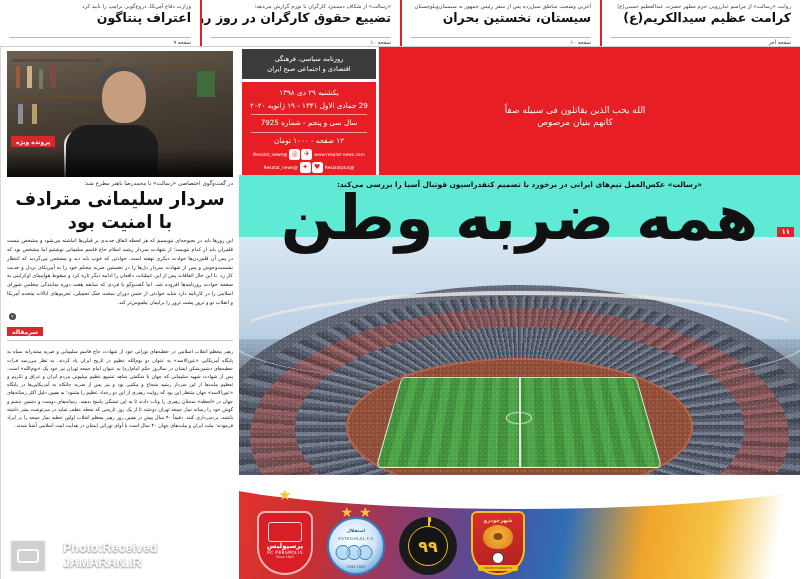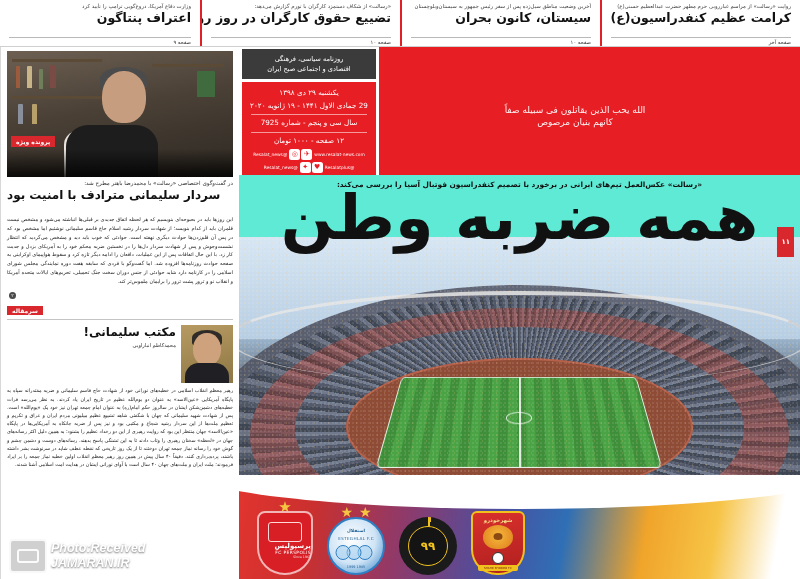--- a/index.html
+++ b/index.html
@@ -85,22 +85,22 @@
   }
   .photo-overlay {
     position:absolute; left:0; right:0; bottom:0; height:28px;
     background: linear-gradient(to top, rgba(0,0,0,0.82), rgba(0,0,0,0.0));
   }
   .interview-kicker {
     font-size: 5.6px; color: #333; text-align: right;
     margin: 3px 0 1px 0; line-height: 1.3;
   }
   .interview-title {
-    font-size: 12px; font-weight: 700; color: #111;
-    text-align: left; line-height: 1.25; margin-bottom: 12px;
+    font-size: 18px; font-weight: 700; color: #111;
+    text-align: center; line-height: 1.25; margin-bottom: 3px;
   }
   .body-text {
     font-size: 5.1px; line-height: 1.72; color: #1b1b1b;
     text-align: justify; direction: rtl;
   }
   .body-text.dense { font-size: 4.9px; line-height: 1.68; }
   .sq-marker {
     display:inline-block; width:7px; height:7px; border-radius:50%;
     background:#4a4a4a; color:#fff; font-size:4.6px; line-height:7px;
     text-align:center; vertical-align:middle; margin: 0 2px;
@@ -128,23 +128,22 @@
     background:#1f1f24; border-radius:14px 14px 0 0; }
   .editorial-title {
     font-size: 12px; font-weight: 700; color:#111;
     text-align:right; line-height:1.2;
   }
   .editorial-author { font-size:5.2px; color:#333; text-align:right; margin-top:2px; }
 
   
   .watermark {
     position: absolute; left: 8px; bottom: 6px;
-    display: flex; flex-direction: row-reverse; align-items: center; gap: 4px;
+    display: flex; flex-direction: row-reverse; align-items: center; gap: 16px;
     z-index: 40;
-    font-style: italic;
   }
   .wm-logo {
     width: 38px; height: 34px; border-radius: 4px;
     border: 2px solid rgba(255,255,255,0.85);
     background: rgba(120,120,120,0.35);
     position: relative;
   }
   .wm-logo::after {
     content:""; position:absolute; left:6px; top:8px; right:6px; bottom:8px;
     border: 2px solid rgba(255,255,255,0.9); border-radius: 3px;
@@ -207,21 +206,21 @@
     padding: 5px 10px 2px 10px; direction: rtl; font-weight: 600;
   }
   .headline-main {
     text-align: center; font-size: 62px; font-weight: 700; color: #111;
     line-height: 0.95; letter-spacing: -1px; direction: rtl;
     position: relative; z-index: 8; margin-top: -2px;
   }
   .page-chip {
     position: absolute; right: 6px; top: 52px; z-index: 12;
     background: #d9272e; color: #fff; font-size: 7px; font-weight: 700;
-    padding: 11px 4px;
+    padding: 1px 4px;
   }
 
   
   .stadium {
     position: absolute; left: 0; right: 0; top: 62px; height: 282px;
     overflow: hidden;
     background: linear-gradient(to bottom,#cfe0ef 0%,#b9cfe4 22%,#9ab4cc 36%,#6f7d8c 48%,#4a4f58 100%);
   }
   .sky { position:absolute; left:0; right:0; top:0; height:36%;
     background: linear-gradient(to bottom,#d7e6f3,#b7cee3); }
@@ -303,21 +302,21 @@
     display: flex; flex-direction: row-reverse; align-items: flex-end;
     justify-content: flex-start; gap: 14px; padding: 0 18px;
   }
   .club { position: relative; }
 
   
   .persepolis {
     width: 56px; height: 64px; background: #d81f26;
     border-radius: 8px 8px 50% 50% / 8px 8px 42% 42%;
     border: 2px solid #f2b6b6; position: relative;
-    display:flex; flex-direction:column; justify-content:center;
+    display:flex; flex-direction:column; align-items:center; justify-content:center;margin-top:12px;
   }
   .star-gold {
     position:absolute; top:-11px; left:50%; transform:translateX(-50%);
     color:#f5c542; font-size:15px; line-height:1;
   }
   .club-name-fa { font-size:7px; color:#fff; font-weight:700; margin-top:14px; }
   .club-name-en { font-size:4.4px; color:#fff; letter-spacing:.4px; }
   .club-sub { font-size:3.2px; color:#fff; opacity:.85; }
   .pers-emblem {
     position:absolute; top:9px; left:50%; transform:translateX(-50%);
@@ -350,21 +349,21 @@
   
   .sepahan {
     width: 58px; height: 58px; border-radius: 50%;
     background: conic-gradient(#f2c21c 0deg 6deg, #1b1b1b 6deg 12deg);
     position: relative; display:flex; align-items:center; justify-content:center;
   }
   .sep-inner {
     width: 40px; height: 40px; border-radius: 50%; background: #141414;
     border: 1.5px solid #f2c21c;
     display:flex; align-items:center; justify-content:center;
-    color:#f2c21c; font-size: 12px; font-weight: 700; direction:rtl;
+    color:#f2c21c; font-size: 16px; font-weight: 700; direction:rtl;
   }
 
   
   .shahrkhodro {
     width: 54px; height: 64px;
     background: linear-gradient(170deg,#d8302c 0%,#b0201f 100%);
     border: 2px solid #f2c21c;
     border-radius: 6px 6px 48% 48% / 6px 6px 40% 40%;
     position: relative; display:flex; flex-direction:column;
     align-items:center; justify-content:flex-start; padding-top:4px;
@@ -422,27 +421,27 @@
 </style>
 </head>
 <body>
 
 <div class="page">
 
   <div class="teaser-strip">
 
     <div class="teaser">
       <div class="teaser-kicker">روایت «رسالت» از مراسم غبارروبی حرم مطهر حضرت عبدالعظیم حسنی(ع)</div>
-      <div class="teaser-title">کرامت عظیم کنفدراسیون(ع)</div>
+      <div class="teaser-title">کرامت عظیم سیدالکریم(ع)</div>
       <div class="teaser-page">صفحه آخر</div>
     </div>
 
     <div class="teaser">
       <div class="teaser-kicker">آخرین وضعیت مناطق سیل‌زده پس از سفر رئیس جمهور به سیستان‌وبلوچستان</div>
-      <div class="teaser-title">سیستان، کانون بحران</div>
+      <div class="teaser-title">سیستان، نخستین بحران</div>
       <div class="teaser-page">صفحه ۱۰</div>
     </div>
 
     <div class="teaser">
       <div class="teaser-kicker">«رسالت» از شکاف دستمزد کارگران با تورم گزارش می‌دهد:</div>
       <div class="teaser-title">تضییع حقوق کارگران در روز روشن</div>
       <div class="teaser-page">صفحه ۱۰</div>
     </div>
 
     <div class="teaser">
@@ -597,31 +596,20 @@
 
       <div style="text-align:left;">
         <span class="sq-marker">۲</span>
       </div>
 
       <div style="height:11px;">
         <span class="editorial-tag">سرمقاله</span>
       </div>
       <div class="rule"></div>
 
-      <div class="editorial-head">
-        <div class="editorial-photo">
-          <div class="ed-hair"></div>
-          <div class="ed-head"></div>
-          <div class="ed-body"></div>
-        </div>
-        <div style="flex:1 1 auto;">
-          <div class="editorial-title">مکتب سلیمانی!</div>
-          <div class="editorial-author">محمدکاظم انباراویی</div>
-        </div>
-      </div>
 
       <div class="body-text dense" style="margin-top:3px;">رهبر معظم انقلاب اسلامی در خطبه‌های نورانی خود از شهادت حاج قاسم سلیمانی و ضربه مقتدرانه سپاه به پایگاه آمریکایی «عین‌الاسد» به عنوان دو بوم‌الله عظیم در تاریخ ایران یاد کردند. به نظر می‌رسد فرات خطبه‌های دشمن‌شکن ایشان در سالروز حکم امام(ره) به عنوان امام جمعه تهران نیز خود یک «یوم‌الله» است. پس از شهادت شهید سلیمانی که جهان با شگفتی شاهد تشییع عظیم میلیونی مردم ایران و عراق و تکریم و تعظیم ملت‌ها از این سردار رشید شجاع و مکتبی بود و نیز پس از ضربه جانکاه به آمریکایی‌ها در پایگاه «عین‌الاسد» جهان منتظر این بود که روایت رهبری از این دو رخداد عظیم را بشنود؛ به همین دلیل اکثر رسانه‌های جهان در «لحظه» سخنان رهبری را وتاب دادند تا به این تشنگی پاسخ بدهند. رسانه‌های دوست و دشمن چشم و گوش خود را رسانه نماز جمعه تهران دوختند تا از یک روز تاریخی که نقطه عطف شاید در سرنوشت بشر داشته باشند، پرده‌برداری کنند. دقیقاً ۴۰ سال پیش در همین روز رهبر معظم انقلاب اولین خطبه نماز جمعه را بر ایراد فرمودند؛ ملت ایران و ملت‌های جهان ۴۰ سال است با آوای نورانی ایشان در هدایت امت اسلامی آشنا شدند.</div>
 
       <div class="watermark">
         <div class="wm-logo"></div>
         <div class="wm-text">
           <div>Photo:Received</div>
           <div>JAMARAN.IR</div>
         </div>
       </div>

